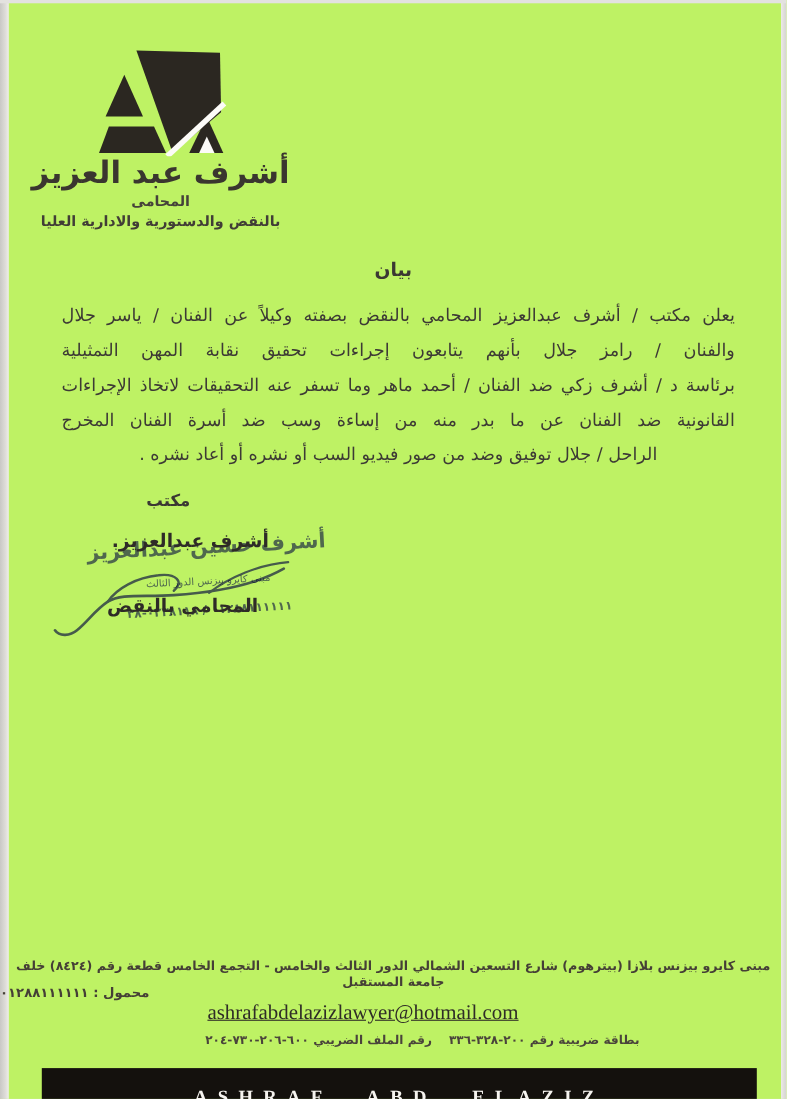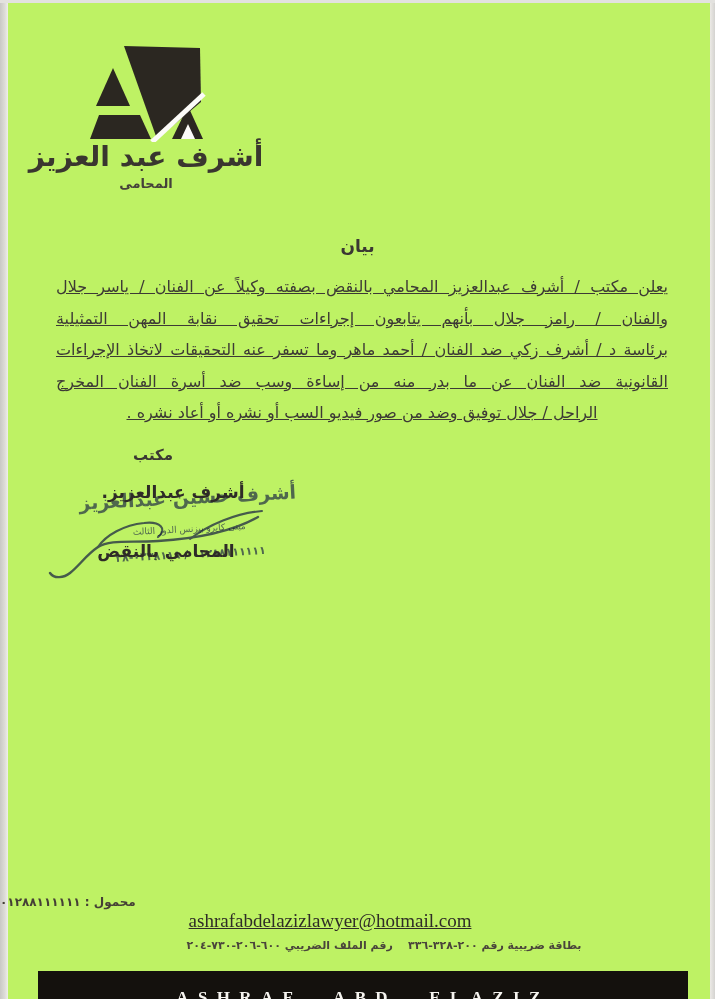--- a/index.html
+++ b/index.html
@@ -23,21 +23,21 @@
   .logo{position:absolute;left:88px;top:44px;}
   .lh-text{position:absolute;left:22px;top:140px;width:248px;text-align:center;direction:rtl;}
   .lh-name{font-size:28px;font-weight:bold;color:#3a362f;letter-spacing:0;line-height:34px;}
   .lh-title{font-size:13px;font-weight:bold;color:#45413a;margin-top:2px;}
   .lh-sub{font-size:13px;font-weight:bold;color:#413d36;margin-top:3px;}
 
   
   .heading{position:absolute;left:0;top:236px;width:715px;text-align:center;
     font-size:17px;font-weight:bold;color:#3b3833;}
   .para{position:absolute;left:56px;top:271px;width:612px;direction:rtl;
-    font-size:16px;color:#3d3a35;text-decoration:underline;}
+    font-size:16px;color:#3d3a35;}
   .para .ln{height:31.5px;line-height:31.5px;text-align:justify;text-align-last:justify;
     white-space:nowrap;overflow:hidden;text-align-last:justify;}
   .para .ln-last{height:31.5px;line-height:31.5px;text-align:center;text-align-last:center;}
 
   
   .office-label{position:absolute;left:133px;top:446px;font-size:15px;font-weight:bold;
     color:#3b3833;direction:rtl;}
   .sig-name{position:absolute;left:88px;top:482px;width:170px;text-align:center;
     font-size:17px;font-weight:bold;color:#2e2b27;direction:rtl;z-index:3;}
   .sig-title{position:absolute;left:76px;top:541px;width:180px;text-align:center;
@@ -87,20 +87,21 @@
 
       <polygon points="8,62 25,24 42,62" fill="#2b2721"></polygon>
 
       <polygon points="11,71 52,71 63,95 2,95" fill="#2b2721"></polygon>
     </svg>
   </div>
 
   <div class="lh-text">
     <div class="lh-name">أشرف عبد العزيز</div>
     <div class="lh-title">المحامى</div>
+    <div class="lh-sub">بالنقض والدستورية والادارية العليا</div>
   </div>
 
   <div class="heading">بيان</div>
 
   <div class="para">
     <div class="ln">يعلن مكتب / أشرف عبدالعزيز المحامي بالنقض بصفته وكيلاً عن الفنان / ياسر جلال</div>
     <div class="ln">والفنان / رامز جلال بأنهم يتابعون إجراءات تحقيق نقابة المهن التمثيلية</div>
     <div class="ln">برئاسة د / أشرف زكي ضد الفنان / أحمد ماهر وما تسفر عنه التحقيقات لاتخاذ الإجراءات</div>
     <div class="ln">القانونية ضد الفنان عن ما بدر منه من إساءة وسب ضد أسرة الفنان المخرج</div>
     <div class="ln-last">الراحل / جلال توفيق وضد من صور فيديو السب أو نشره أو أعاد نشره .</div>
@@ -118,20 +119,21 @@
   </div>
 
   <div class="sig-scribble">
     <svg width="240" height="90" viewBox="0 0 240 90" xmlns="http://www.w3.org/2000/svg">
       <path d="M218 22 C 190 38, 150 44, 118 46 C 92 48, 70 44, 58 52 C 46 60, 40 70, 30 78 C 24 83, 14 84, 10 78" fill="none" stroke="#5d60c0" stroke-width="2.4" stroke-linecap="round"></path>
       <path d="M58 52 C 66 40, 84 30, 104 28 C 120 26, 128 34, 118 42" fill="none" stroke="#5d60c0" stroke-width="2.2" stroke-linecap="round"></path>
       <path d="M150 44 C 168 30, 196 18, 222 16" fill="none" stroke="#5d60c0" stroke-width="2" stroke-linecap="round"></path>
     </svg>
   </div>
 
+  <div class="f-address">مبنى كايرو بيزنس بلازا (بيترهوم) شارع التسعين الشمالي الدور الثالث والخامس - التجمع الخامس قطعة رقم (٨٤٢٤) خلف جامعة المستقبل</div>
 
   <div class="f-mobile">
     <span>محمول :</span>
     <span dir="ltr">٠١٢٨٨١١١١١١</span>
   </div>
 
   <div class="f-email">
     <span>ashrafabdelazizlawyer@hotmail.com</span>
   </div>
 

